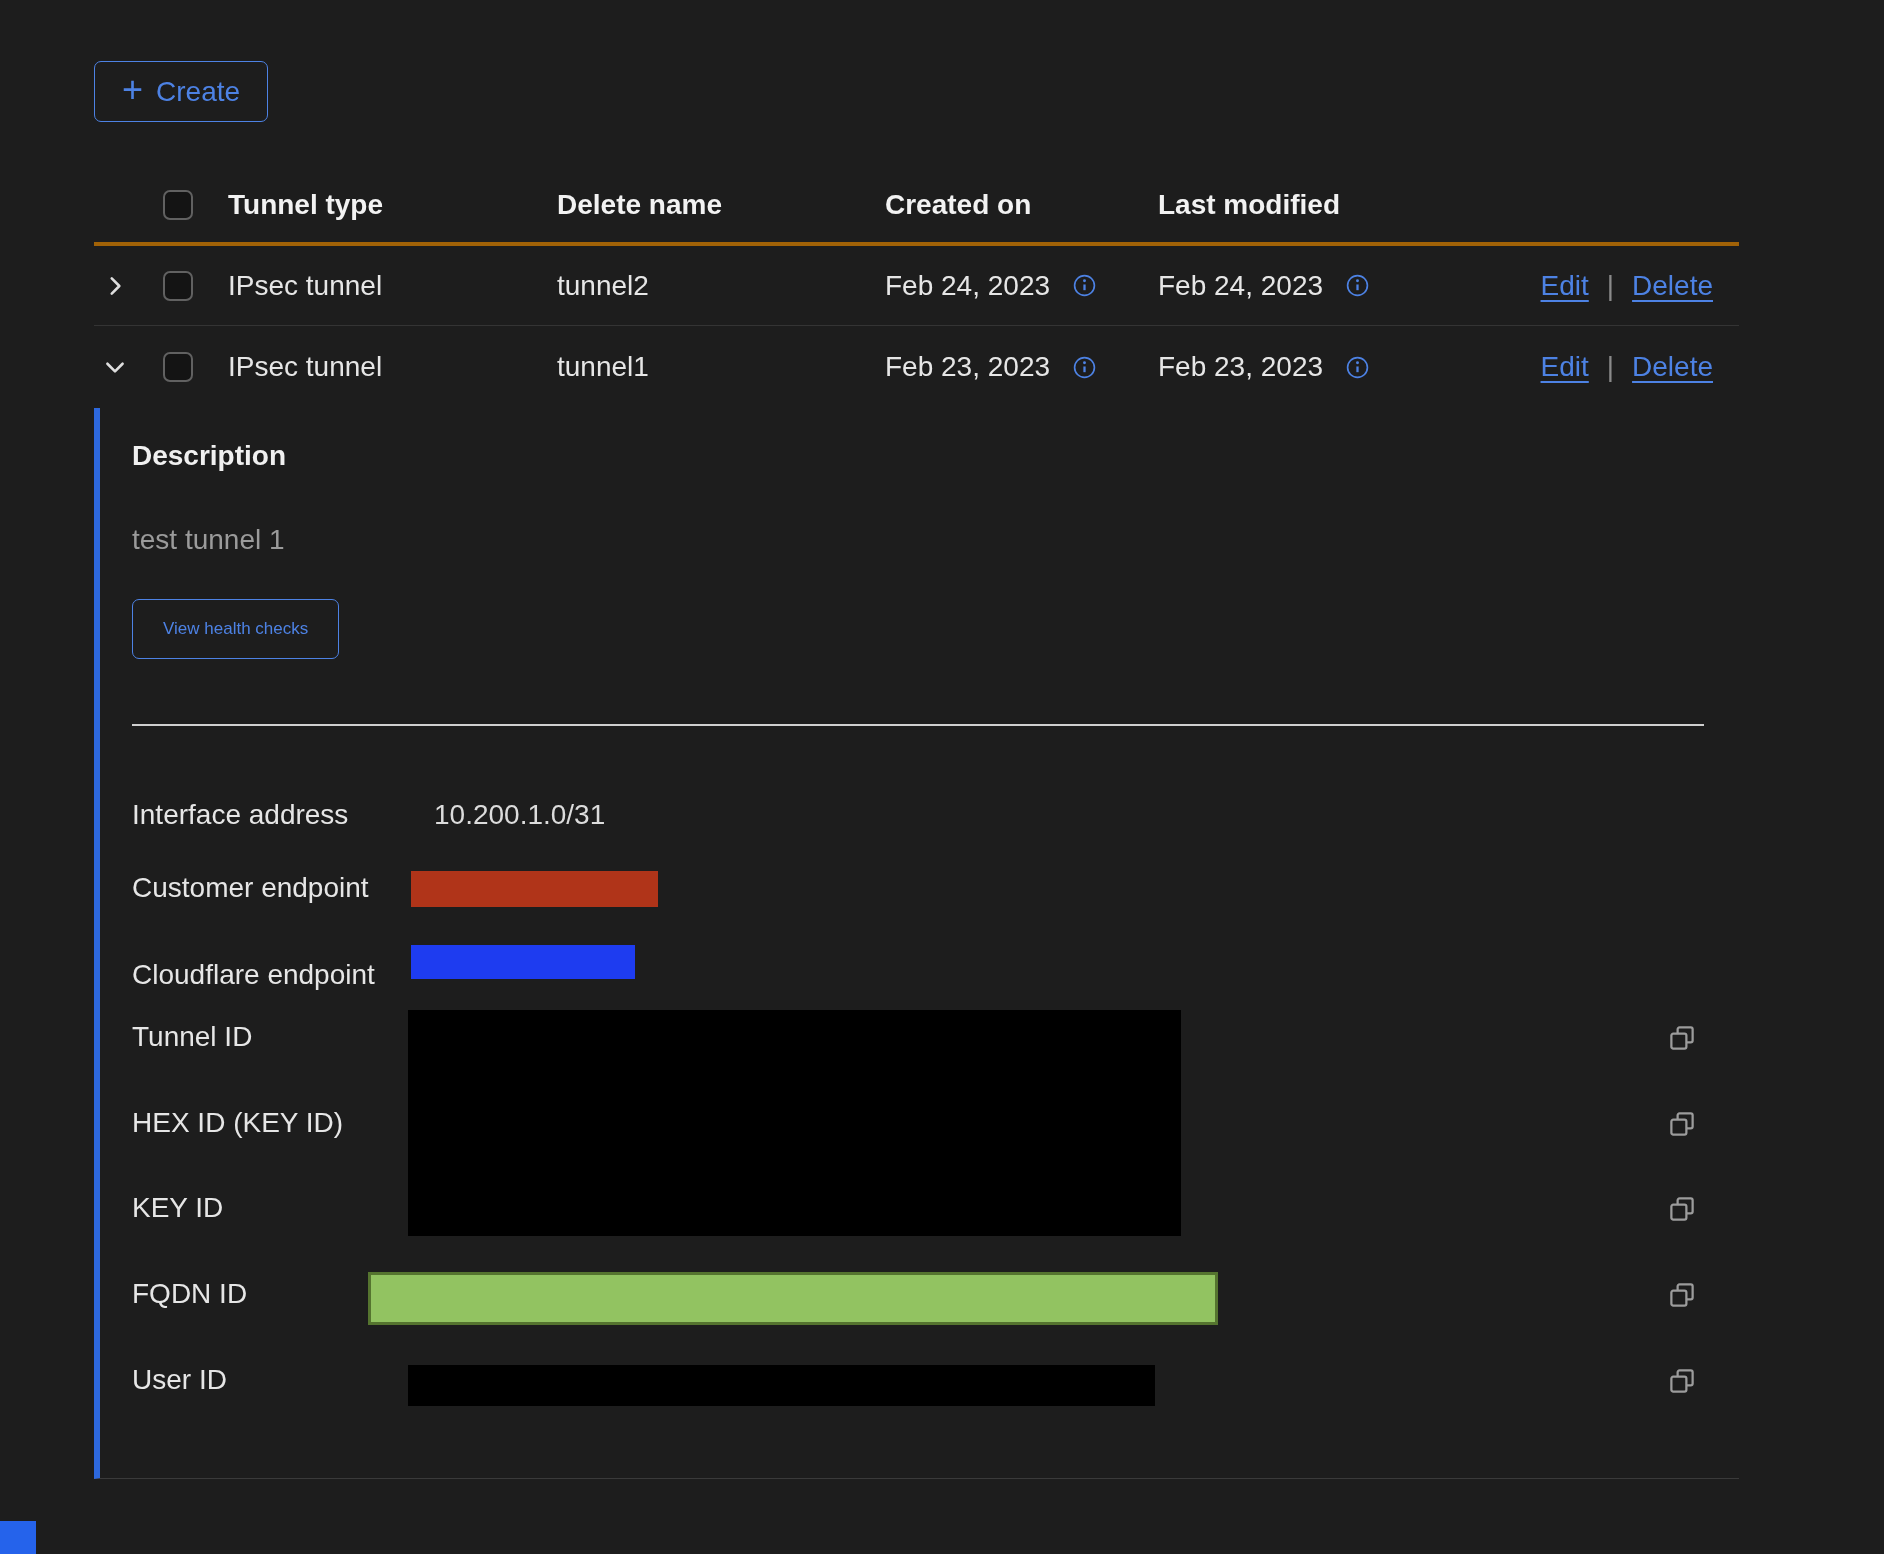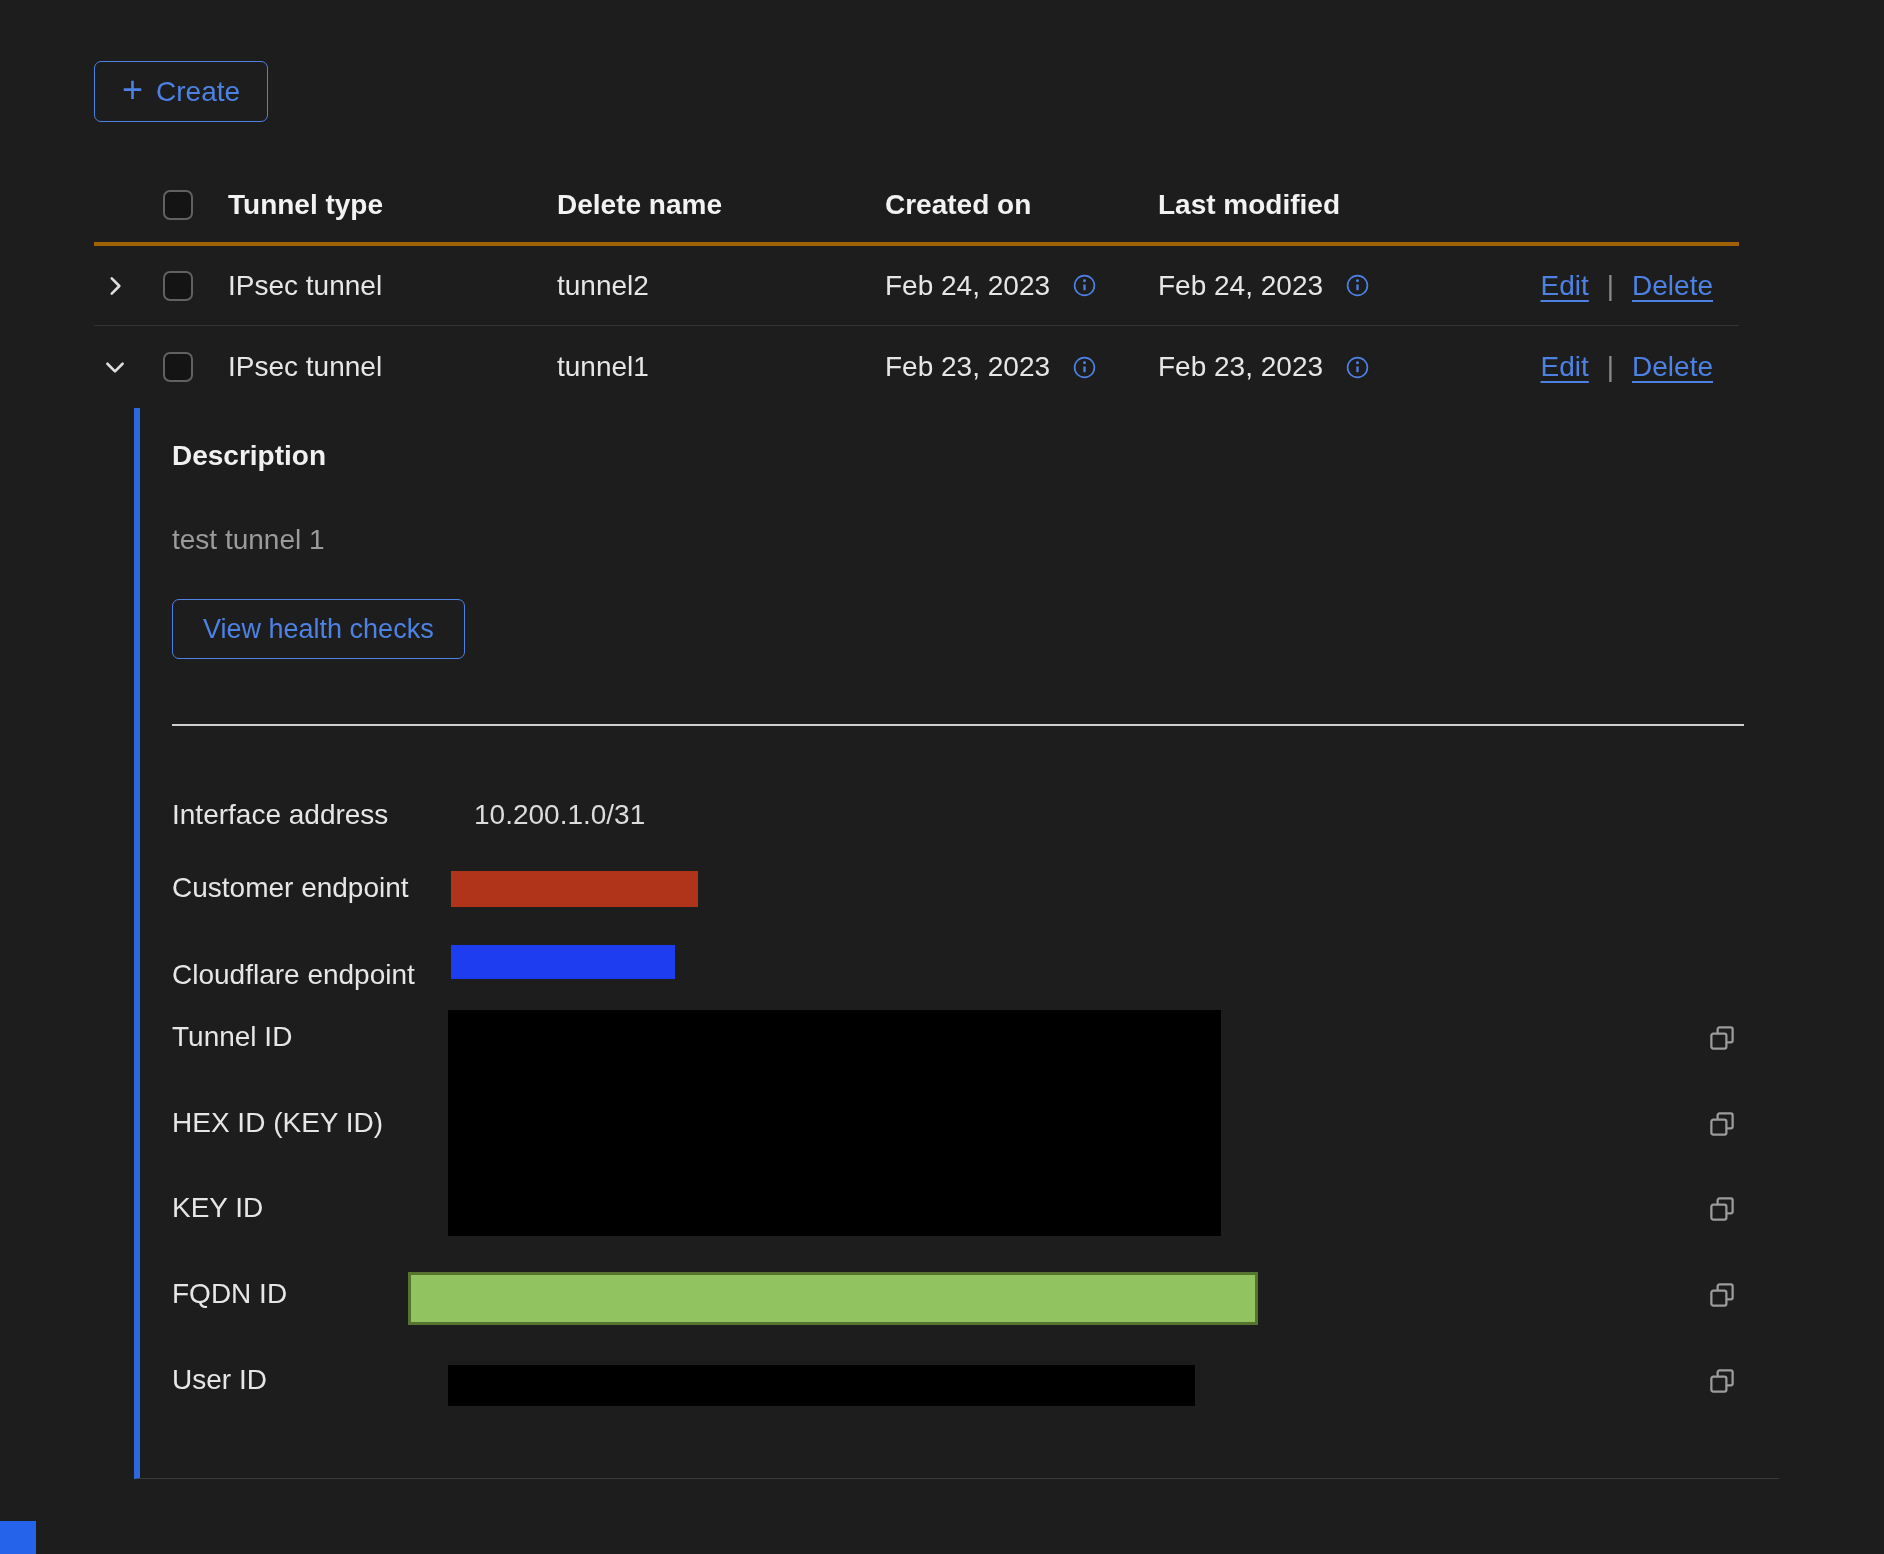--- a/index.html
+++ b/index.html
@@ -52,30 +52,29 @@
     color: var(--accent-blue, #4d82e4); text-decoration: underline;
     text-underline-offset: 5px; cursor: pointer; font-size: 28px;
   }
   .sep { color: #8a8a8a; font-size: 28px; }
 
   
   .panel {
     position: absolute; left: 94px; top: 408px; width: 1645px; height: 1071px;
     border-left: 6px solid var(--panel-bar-blue, #2d68dd);
     border-bottom: 1px solid #3a3a3a;
-    margin-left: 40px;
   }
   .panel > * { position: absolute; }
   .desc-label { left: 32px; top: 32px; font-size: 28px; font-weight: 700; color: #f0f0f0; }
   .desc-text  { left: 32px; top: 116px; font-size: 28px; color: #9b9b9b; }
   .health-btn {
     left: 32px; top: 191px; height: 60px; padding: 4px 30px;
     background: transparent; border: 1.5px solid var(--accent-blue, #4d82e4);
     border-radius: 7px; color: var(--accent-blue, #4d82e4);
-    font-size: 27px; font-family: inherit; cursor: pointer;
+    font-size: 17px; font-family: inherit; cursor: pointer;
   }
   .divider { left: 32px; top: 316px; width: 1572px; height: 2px; background: #cfcfcf; }
 
   .f-label { left: 32px; font-size: 28px; color: #e6e6e6; white-space: nowrap; }
   .f-value { left: 334px; font-size: 28px; color: #dcdcdc; white-space: nowrap; }
 
   .red-block   { left: 311px; top: 463px; width: 247px; height: 36px; background: var(--redaction-red, #b03419); }
   .blue-block  { left: 311px; top: 537px; width: 224px; height: 34px; background: var(--redaction-blue, #1e3cf0); }
   .black-big   { left: 308px; top: 602px; width: 773px; height: 226px; background: var(--redaction-black, #000); }
   .green-block { left: 268px; top: 864px; width: 850px; height: 53px;

